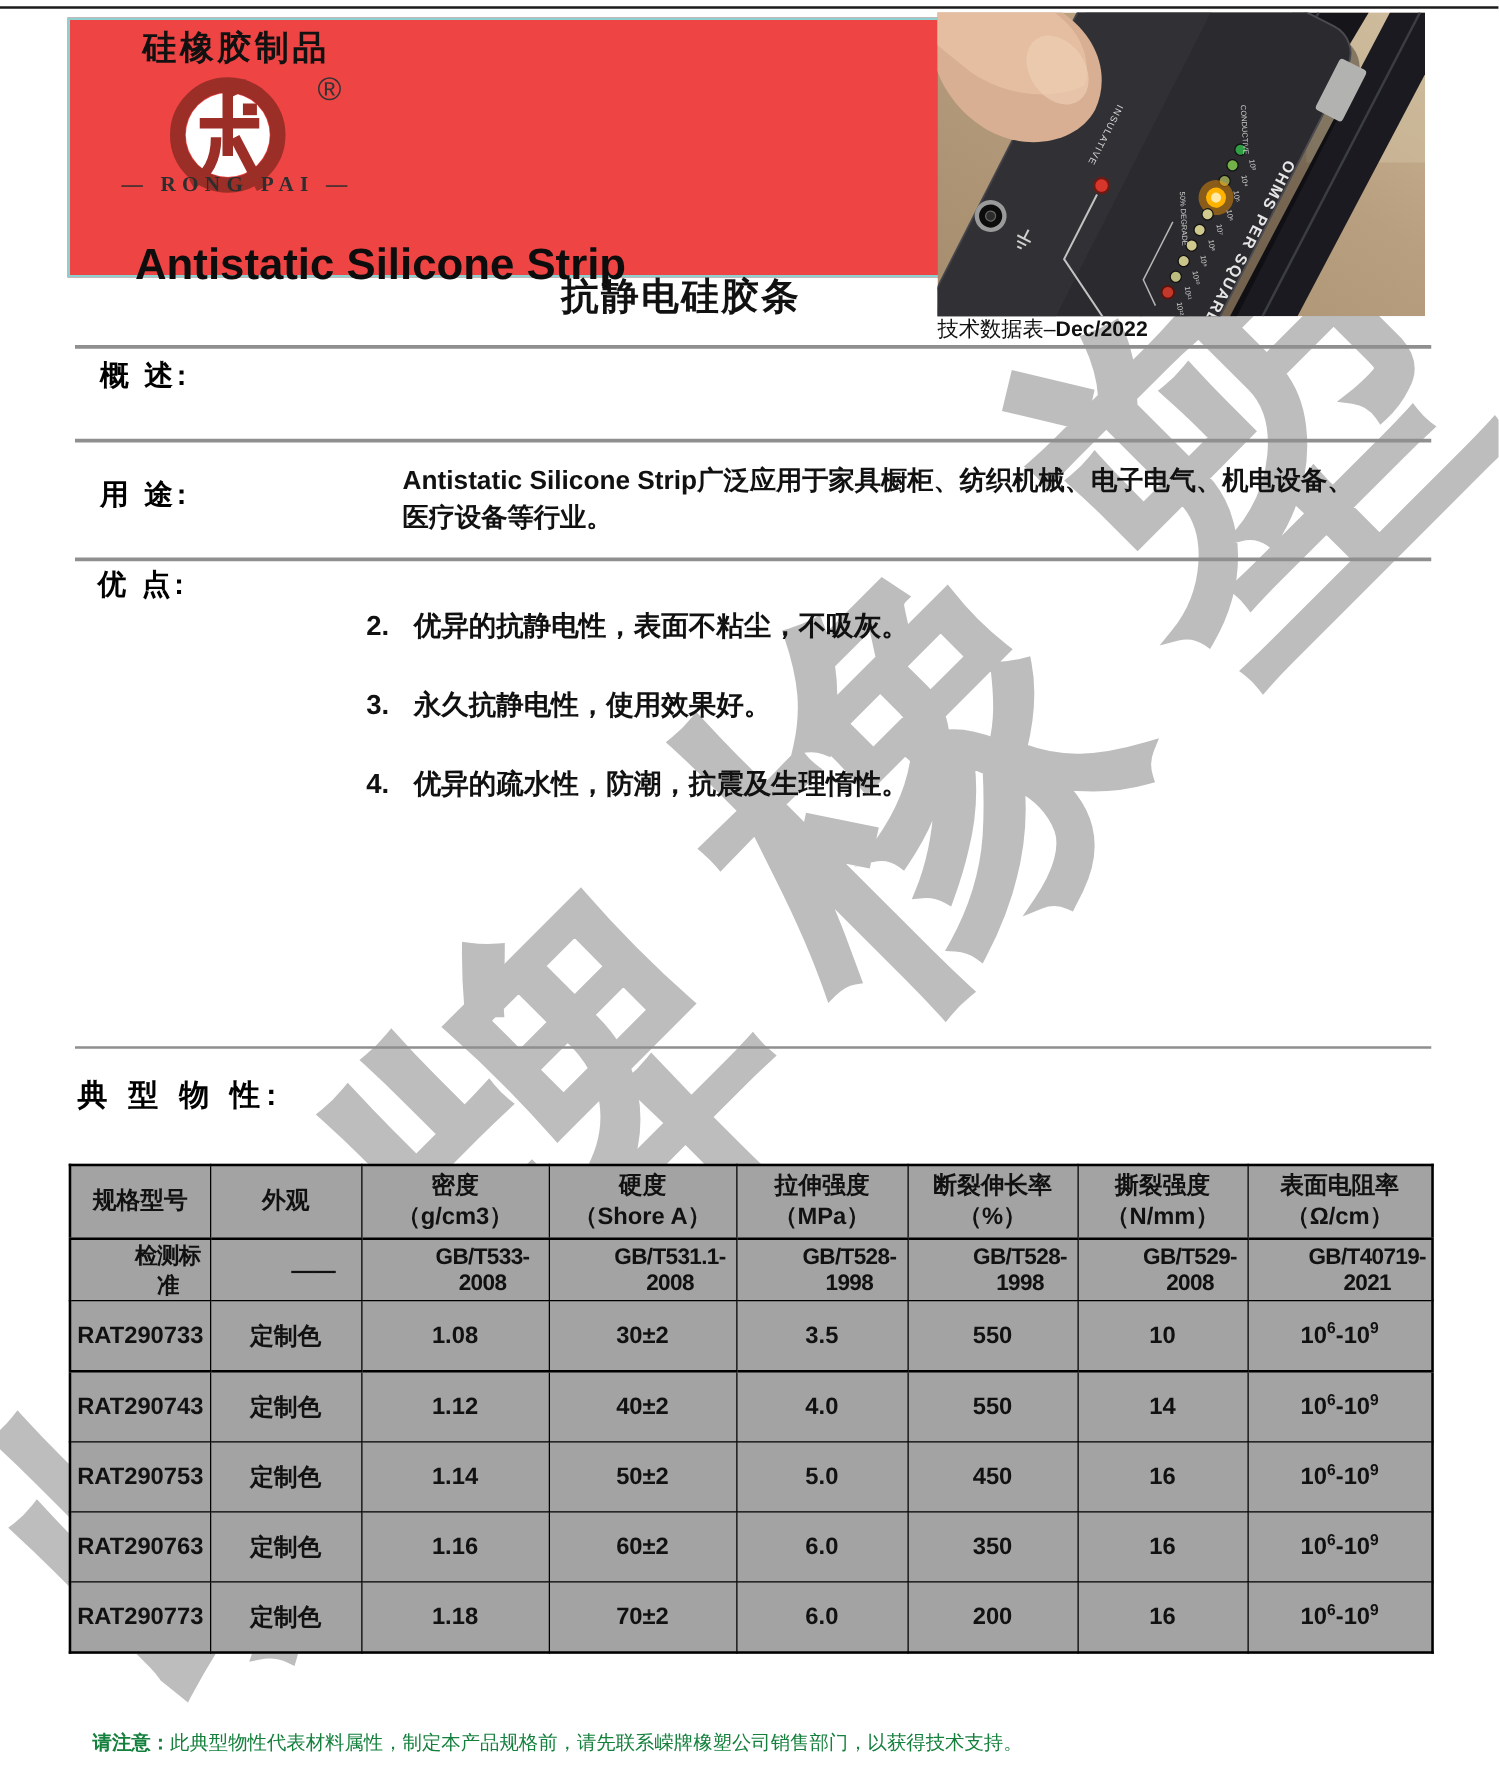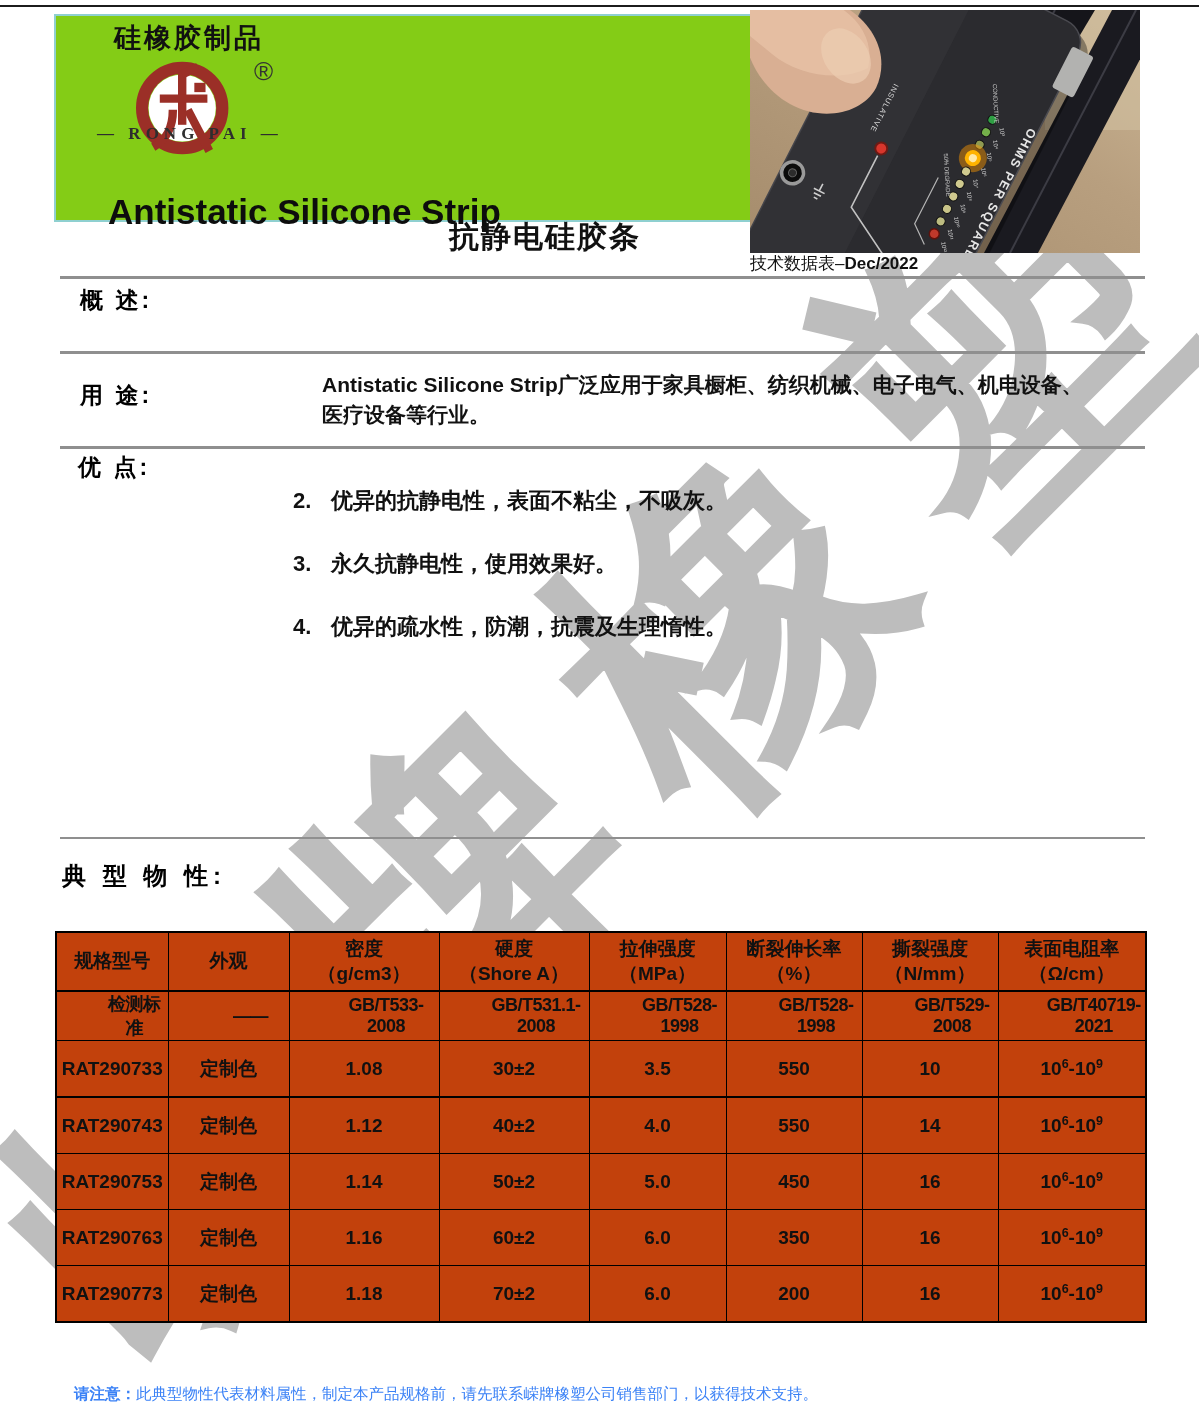--- a/index.html
+++ b/index.html
@@ -7,25 +7,25 @@
         font-family:"Liberation Sans","DejaVu Sans",sans-serif;color:#111;}
   
   .watermark{position:absolute;left:615px;top:745px;z-index:1;
              transform:translate(-50%,-50%) rotate(-45deg);
              font-size:330px;line-height:1;letter-spacing:55px;font-weight:700;
              color:#bdbdbd;white-space:nowrap;font-family:"Liberation Serif",serif;}
   .content{position:absolute;inset:0;z-index:2;}
   
   .top-line{position:absolute;left:0;top:5px;width:1199px;height:2px;background:#1c1c1c;}
   .logo-box{position:absolute;left:54px;top:14px;width:710px;height:204px;
-            border:2px solid #8fd0d0;background:#84cc16;}
+            border:2px solid #8fd0d0;background:#ef4444;}
   .brand-cn{position:absolute;left:58px;top:4px;font-size:27px;font-weight:700;letter-spacing:3px;}
   .emblem{position:absolute;left:70px;top:36px;width:118px;height:112px;}
   .reg-mark{position:absolute;left:198px;top:40px;font-size:26px;color:#333;}
-  .rongpai{position:absolute;left:24px;top:108px;width:220px;text-align:center;
+  .rongpai{position:absolute;left:24px;top:122px;width:220px;text-align:center;
            font-family:"Liberation Serif","DejaVu Serif",serif;font-size:17px;
            letter-spacing:5px;color:#2e2e2e;font-weight:600;}
   .title-en{position:absolute;left:52px;top:142px;font-size:35px;font-weight:700;color:#0d0d0d;margin-top:34px;}
   .title-cn{position:absolute;left:330px;top:217px;width:430px;text-align:center;
             font-size:30px;font-weight:700;letter-spacing:2px;}
   .photo{position:absolute;left:750px;top:10px;width:390px;height:243px;}
   .caption{position:absolute;left:750px;top:252px;width:390px;text-align:left;font-size:17px;color:#111;}
   .caption b{font-weight:700;}
   
   .divider{position:absolute;left:60px;width:1085px;height:3px;background:#8f8f8f;}
@@ -36,31 +36,31 @@
             font-size:21px;font-weight:700;line-height:1.45;}
   .us-label{left:80px;top:380px;} .us-text{position:absolute;left:322px;top:370px;width:770px;
             font-size:21px;font-weight:700;line-height:1.45;}
   .adv-label{left:78px;top:452px;}
   .adv-list{position:absolute;left:293px;top:486px;width:620px;}
   .adv-item{font-size:22px;font-weight:700;margin-bottom:33px;white-space:nowrap;}
   .adv-item .num{display:inline-block;width:38px;}
   .props-label{left:62px;top:860px;font-size:24px;letter-spacing:5px;}
   
   table.props{position:absolute;left:55px;top:931px;width:1090px;border-collapse:collapse;
-              table-layout:fixed;background:#c2410c;}
+              table-layout:fixed;background:#a3a3a3;}
   table.props th,table.props td{border:1px solid #000;text-align:center;vertical-align:middle;
               padding:0 2px;overflow:hidden;}
   table.props{border:2px solid #000;}
   table.props thead th{height:57px;font-size:19px;font-weight:700;line-height:1.3;border-bottom-width:2px;}
   tr.std-row td{height:42px;font-size:18px;font-weight:700;letter-spacing:-0.5px;padding-left:46px;}
   tr.data-row td{height:55px;font-size:19px;font-weight:700;}
   tr.thick td{border-bottom-width:2px;}
   td.res sup{font-size:12.5px;vertical-align:super;line-height:0;}
   
-  .footer{position:absolute;left:74px;top:1384px;font-size:15.5px;color:#3b82f6;}
+  .footer{position:absolute;left:74px;top:1384px;font-size:15.5px;color:#15803d;}
   .footer b{font-weight:700;}
 </style>
 </head>
 <body>
 
 <div class="page">
 
   <div class="watermark">嵘牌橡塑</div>
 
   <div class="content">

